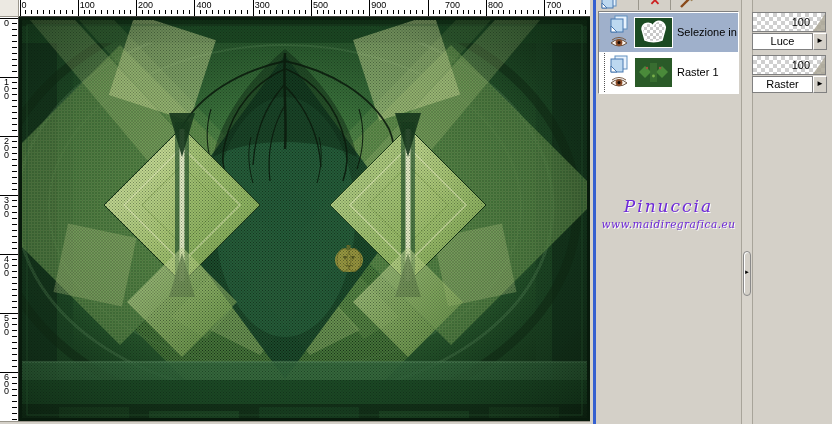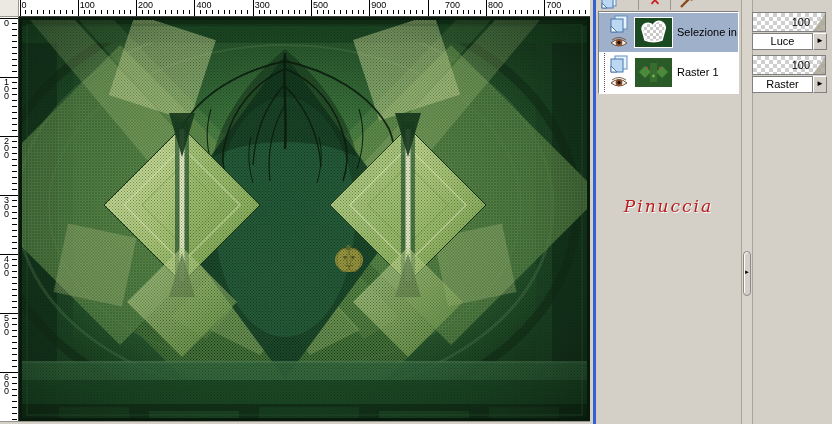--- a/index.html
+++ b/index.html
@@ -36,21 +36,21 @@
   .layer-row{position:absolute;left:0;width:139px;height:39px;}
   .layer-row.sel{background:#9fb0cb;}
   .group-bracket{position:absolute;left:5px;top:20px;width:5px;height:62px;
                  border-left:1px dotted #555;border-top:1px dotted #555;border-bottom:1px dotted #555;}
   .licons{position:absolute;left:10px;top:1px;width:22px;height:38px;}
   .lpages{position:absolute;left:0;top:1px;}
   .leye{position:absolute;left:1px;top:22px;}
   .lthumb{position:absolute;left:35px;top:4px;width:37px;height:29px;border:1px solid #fff;box-sizing:content-box;}
   .lname{position:absolute;left:78px;top:13px;font-size:11px;color:#000;white-space:nowrap;overflow:hidden;width:60px;}
 
-  .watermark{left:0;top:196px;width:145px;text-align:center;color:#b91c1c;}
+  .watermark{left:0;top:196px;width:145px;text-align:center;color:#6d28d9;}
   .wm-name{font-family:"DejaVu Serif",serif;font-style:italic;font-size:17px;letter-spacing:2px;
            text-shadow:1px 1px 0 #fdfdfd;}
   .wm-url{font-family:"DejaVu Serif",serif;font-style:italic;font-size:10.5px;letter-spacing:0.5px;margin-top:2px;
           text-shadow:1px 1px 0 #fdfdfd;}
 
   .splitter{left:145px;top:0;width:12px;height:424px;background:#d8d4cc;
             border-left:1px solid #a8a49a;border-right:1px solid #a8a49a;box-sizing:border-box;}
   .grip{position:absolute;left:1px;top:251px;width:8px;height:45px;border:1px solid #8a8a8a;border-radius:5px;
         background:#d4d0c8;box-shadow:inset 1px 1px 0 #fff;box-sizing:border-box;
         font-size:6px;line-height:41px;text-align:center;color:#000;}
@@ -498,20 +498,21 @@
             <circle cx="25" cy="10" r="1.2" fill="#a05540"></circle>
             <circle cx="18.5" cy="18" r="1.4" fill="#79b04a"></circle>
           </svg>
         </div>
         <div class="lname">Raster 1</div>
       </div>
     </div>
 
     <div class="abs watermark">
       <div class="wm-name">Pinuccia</div>
+      <div class="wm-url">www.maidiregrafica.eu</div>
     </div>
 
     <div class="abs splitter">
       <div class="grip"><span>►</span></div>
     </div>
 
     <div class="abs slider checker" style="top:12px;">
       <span class="val">100</span>
       <span class="thumb"></span>
     </div>

